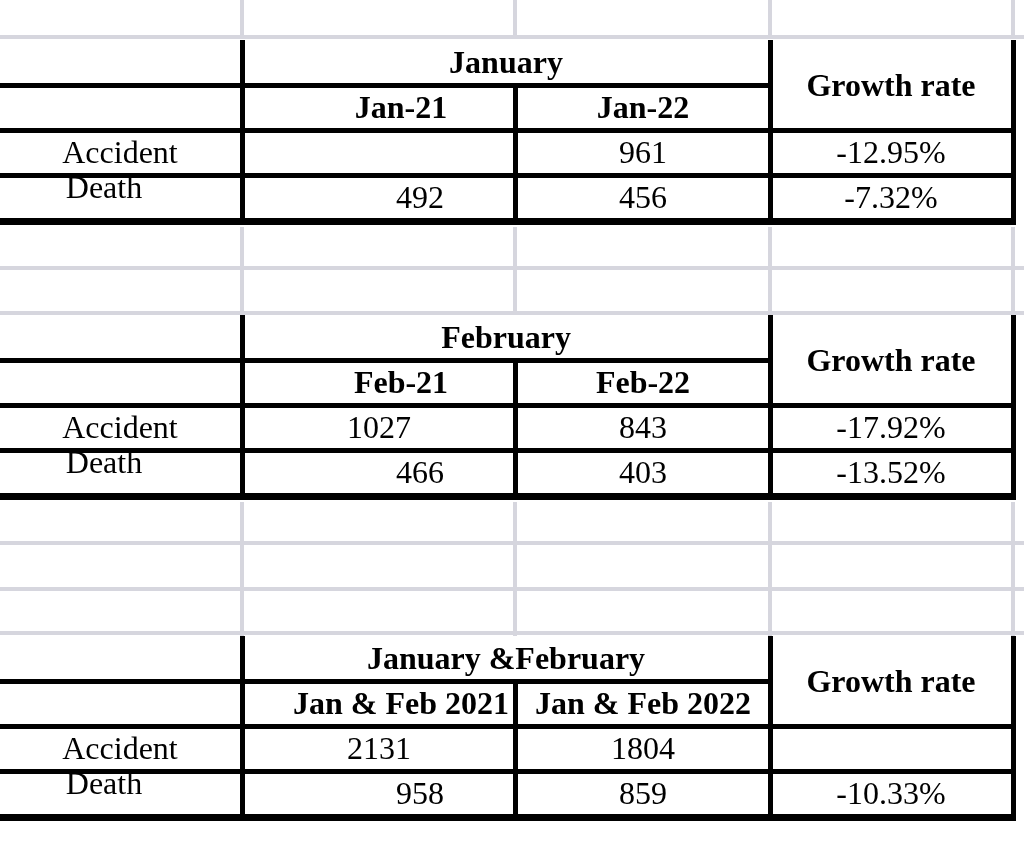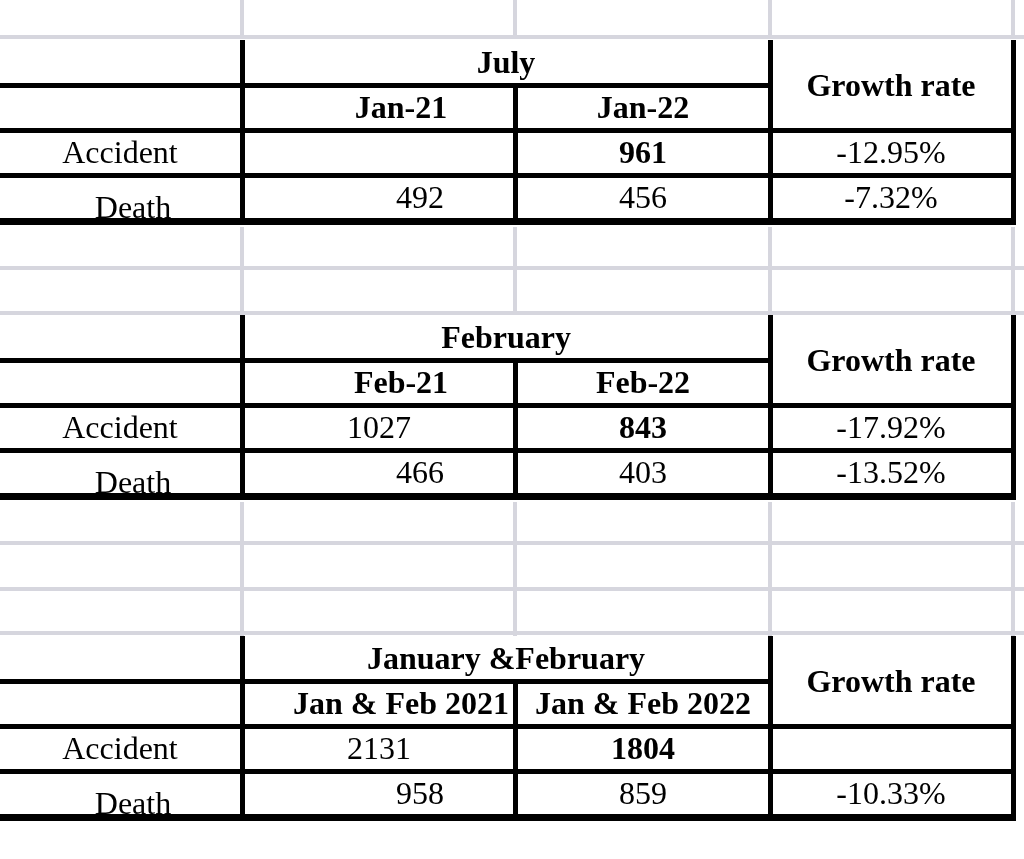--- a/index.html
+++ b/index.html
@@ -26,24 +26,24 @@
   .v-c{left:768px;top:0;width:5px;height:185px;}
   .v-d{left:1011px;top:0;width:5px;height:185px;}
   
   .cell{position:absolute;text-align:center;font-size:32px;line-height:45px;height:45px;white-space:nowrap;}
   .hdr{font-weight:bold;}
   .c-title{left:244px;top:0;width:524px;}
   .c-growth-hdr{left:773px;top:0;width:236px;height:90px;line-height:90px;}
   .c-sub1{left:245px;top:45px;width:312px;}
   .c-sub2{left:518px;top:45px;width:250px;}
   .c-label-1{left:0;top:90px;width:240px;}
-  .c-label-2{left:0;top:145px;width:208px;padding-left:29px;}
+  .c-label-2{left:0;top:125px;width:208px;}
   .c-v1-1{left:245px;top:90px;width:268px;}
   .c-v1-2{left:245px;top:135px;width:268px;padding-left:41px;}
-  .c-v2-1{left:518px;top:90px;width:250px;font-weight:bold;}
+  .c-v2-1{left:518px;top:90px;width:250px;}
   .c-v2-2{left:518px;top:135px;width:250px;}
   .c-g-1{left:773px;top:90px;width:236px;}
   .c-g-2{left:773px;top:135px;width:236px;}
 </style>
 </head>
 <body>
 
 <div class="sheet">
 
   <div class="gh" style="top:35px"></div>
@@ -68,21 +68,21 @@
 
   <div class="tbl" style="top:40px">
     <div class="ln h-sub"></div>
     <div class="ln h-r1"></div>
     <div class="ln h-r2"></div>
     <div class="ln h-bot"></div>
     <div class="ln v-a"></div>
     <div class="ln v-b"></div>
     <div class="ln v-c"></div>
     <div class="ln v-d"></div>
-    <div class="cell hdr c-title">July</div>
+    <div class="cell hdr c-title">January</div>
     <div class="cell hdr c-growth-hdr">Growth rate</div>
     <div class="cell hdr c-sub1">Jan-21</div>
     <div class="cell hdr c-sub2">Jan-22</div>
     <div class="cell c-label-1">Accident</div>
     <div class="cell c-v2-1">961</div>
     <div class="cell c-g-1">-12.95%</div>
     <div class="cell c-label-2">Death</div>
     <div class="cell c-v1-2">492</div>
     <div class="cell c-v2-2">456</div>
     <div class="cell c-g-2">-7.32%</div>

